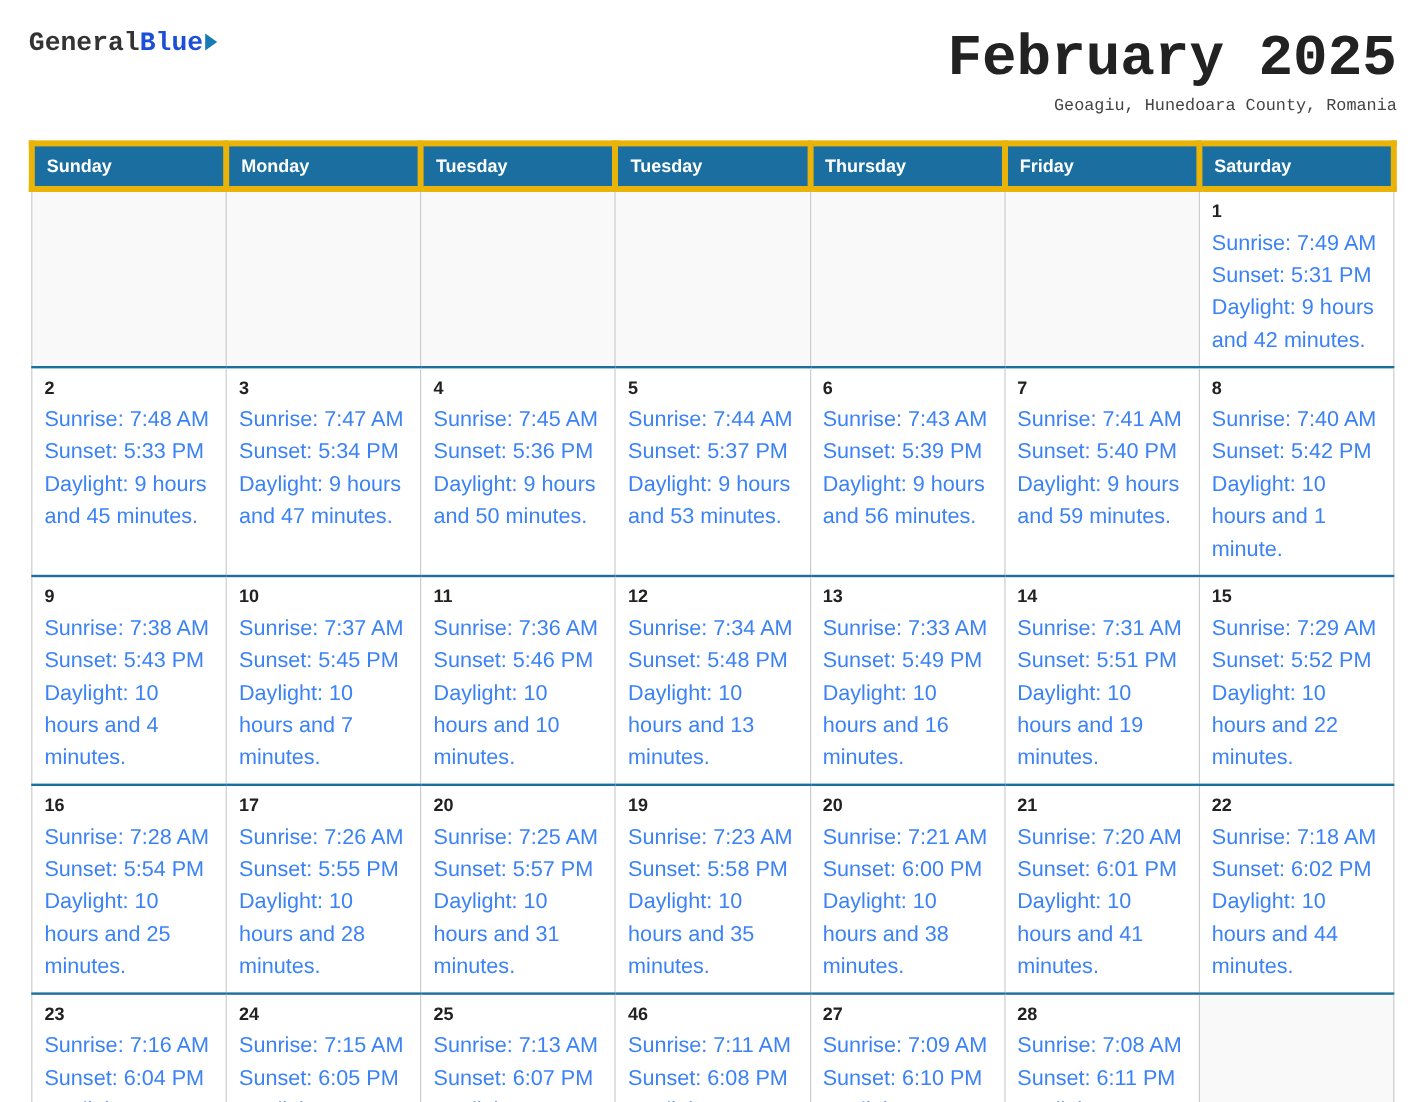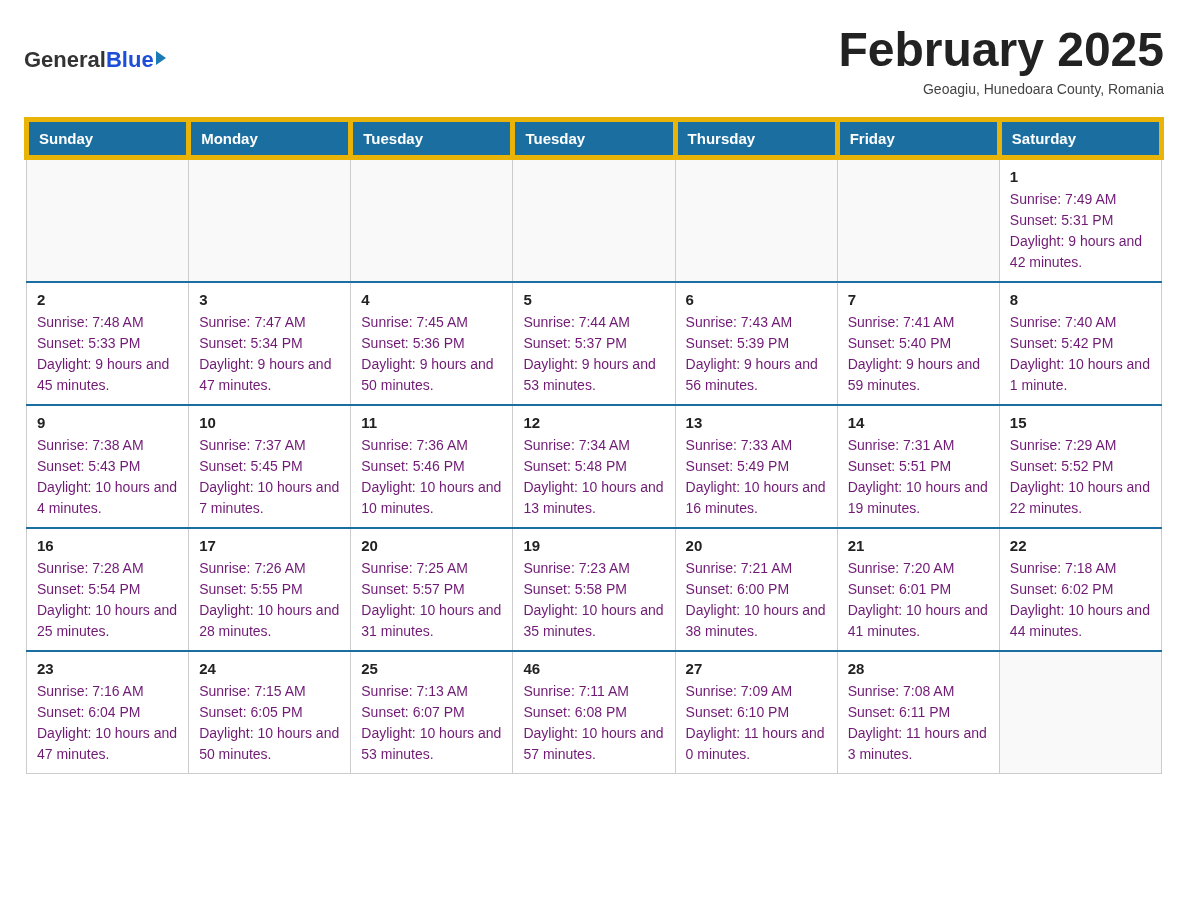--- a/index.html
+++ b/index.html
@@ -6,22 +6,23 @@
     body {
       font-family: Arial, sans-serif;
       background: #fff;
       padding: 24px;
       width: 1188px;
       min-height: 918px;
     }
     .header {
       display: flex;
       justify-content: space-between;
-      align-items: center;
+      align-items: flex-start;
       margin-bottom: 20px;
+      font-family: Liberation Mono, monospace;
     }
     .logo {
       display: flex;
       flex-direction: column;
       align-items: flex-start;
     }
     .logo-text {
       display: flex;
       align-items: center;
     }
@@ -91,22 +92,22 @@
       min-height: 110px;
     }
     .day-number {
       font-size: 15px;
       font-weight: bold;
       color: #222;
       display: block;
       margin-bottom: 4px;
     }
     .day-info {
-      font-size: 14px;
-      color: #701a75;
+      font-size: 18px;
+      color: #3b82f6;
       line-height: 1.5;
     }
     .empty-cell {
       background: #f9f9f9;
     }
   </style>
 </head>
 <body>
 
 <div class="header">

